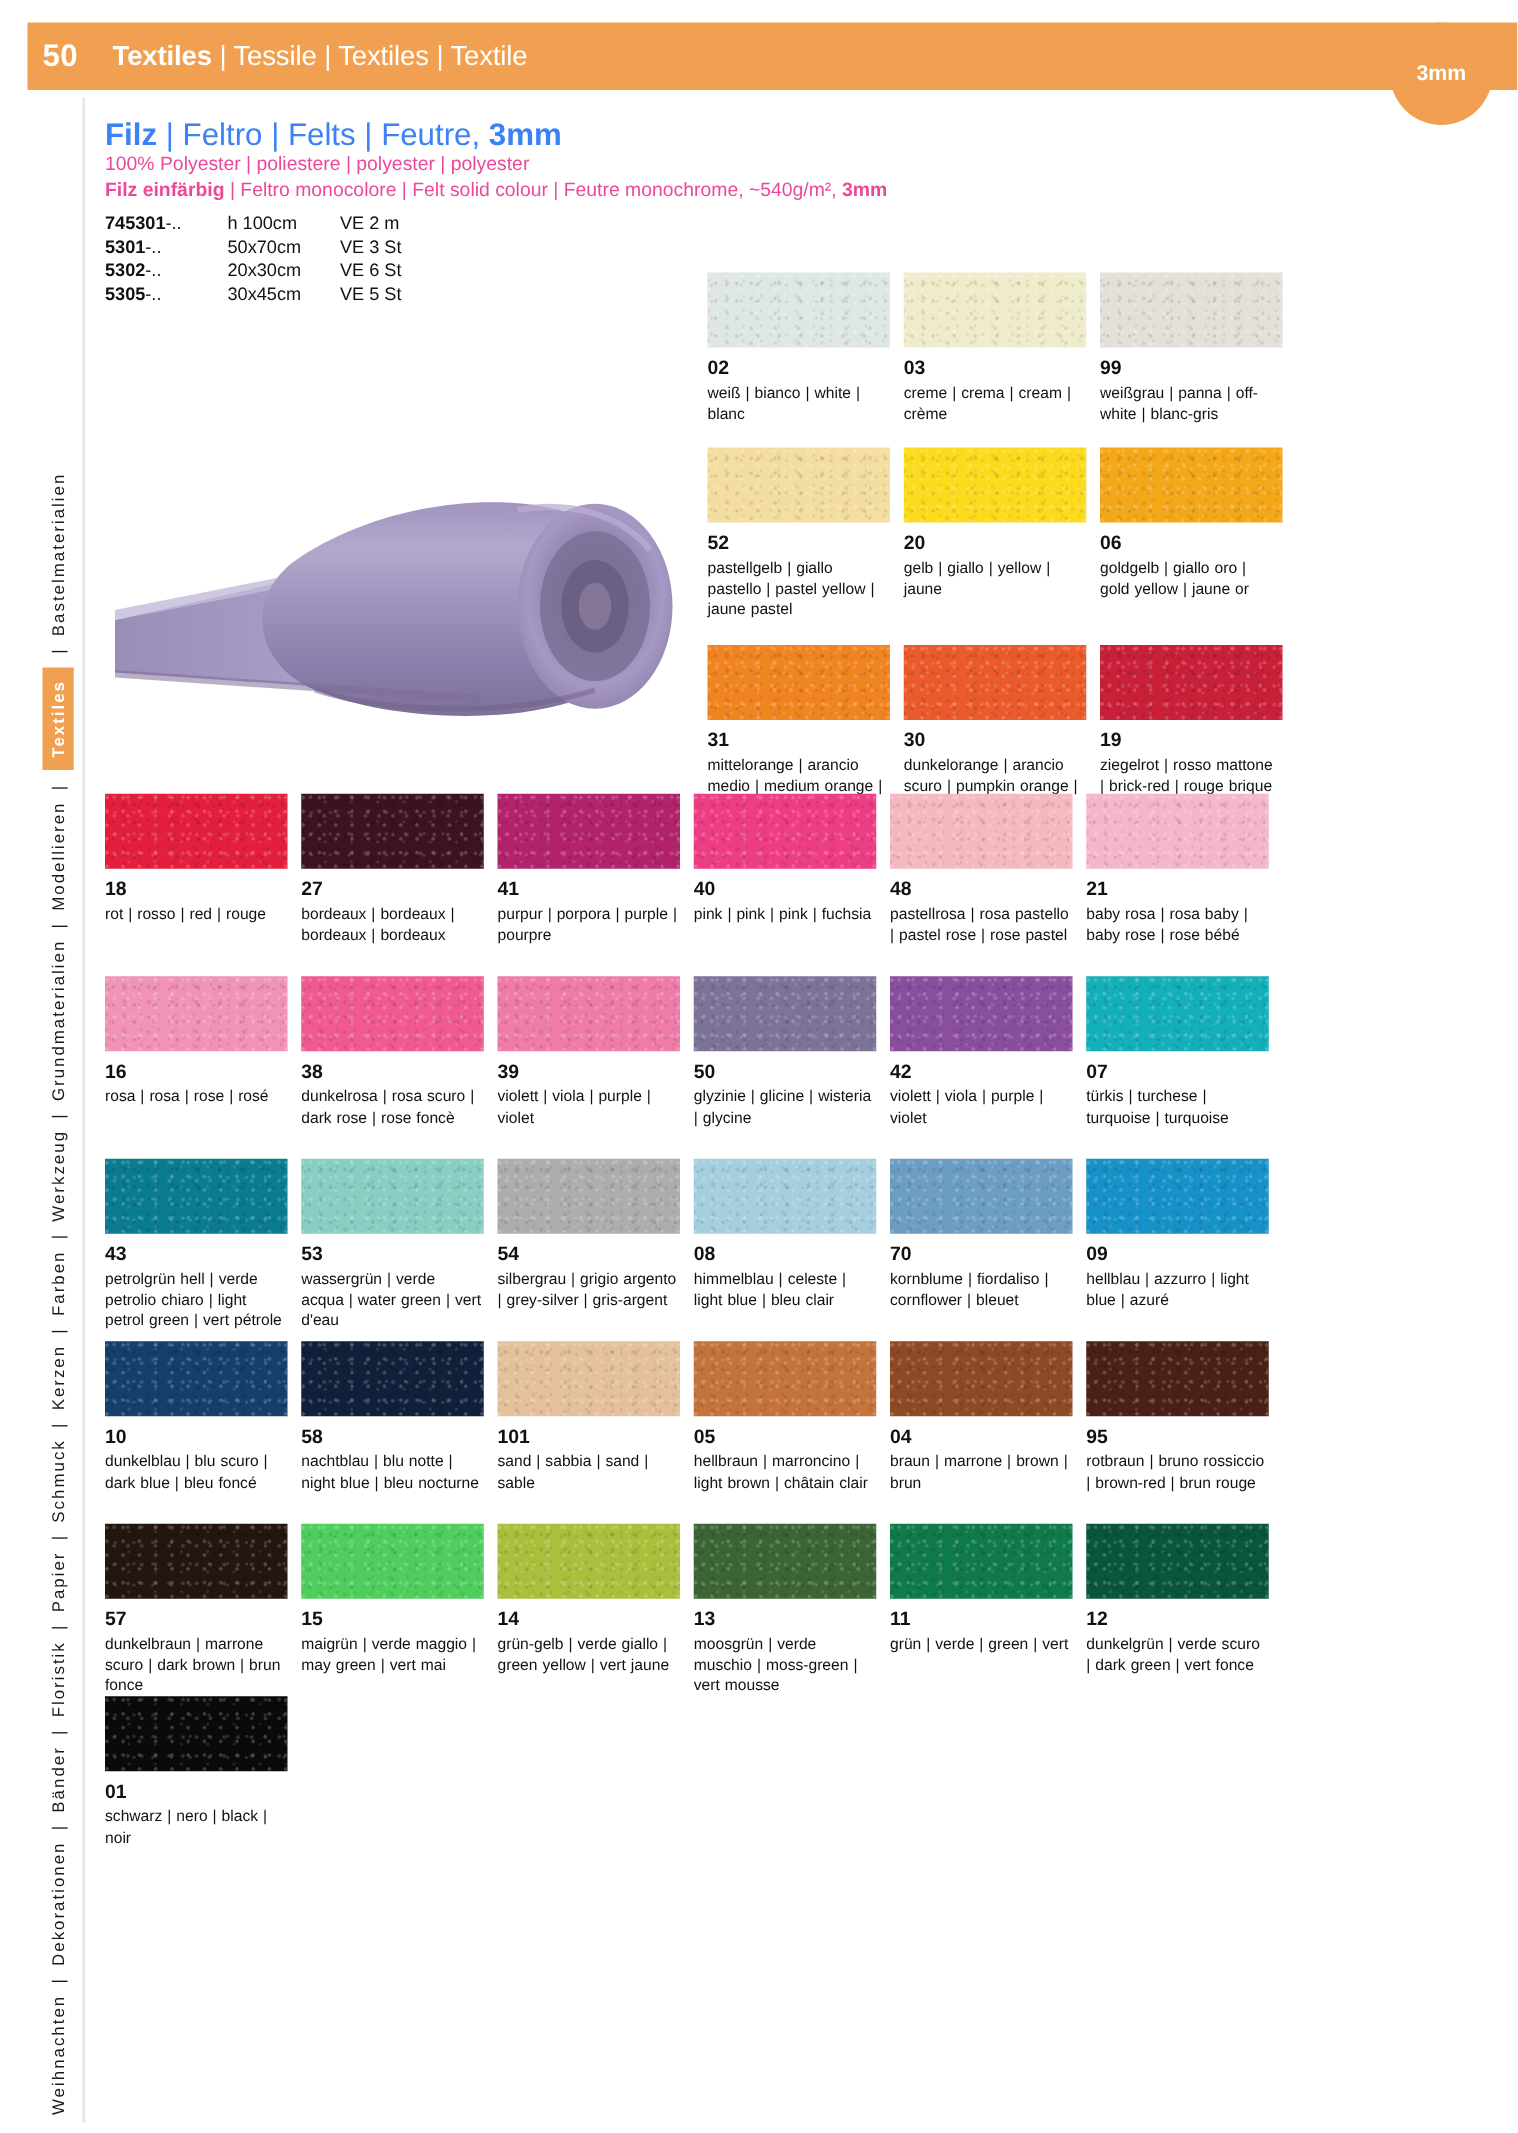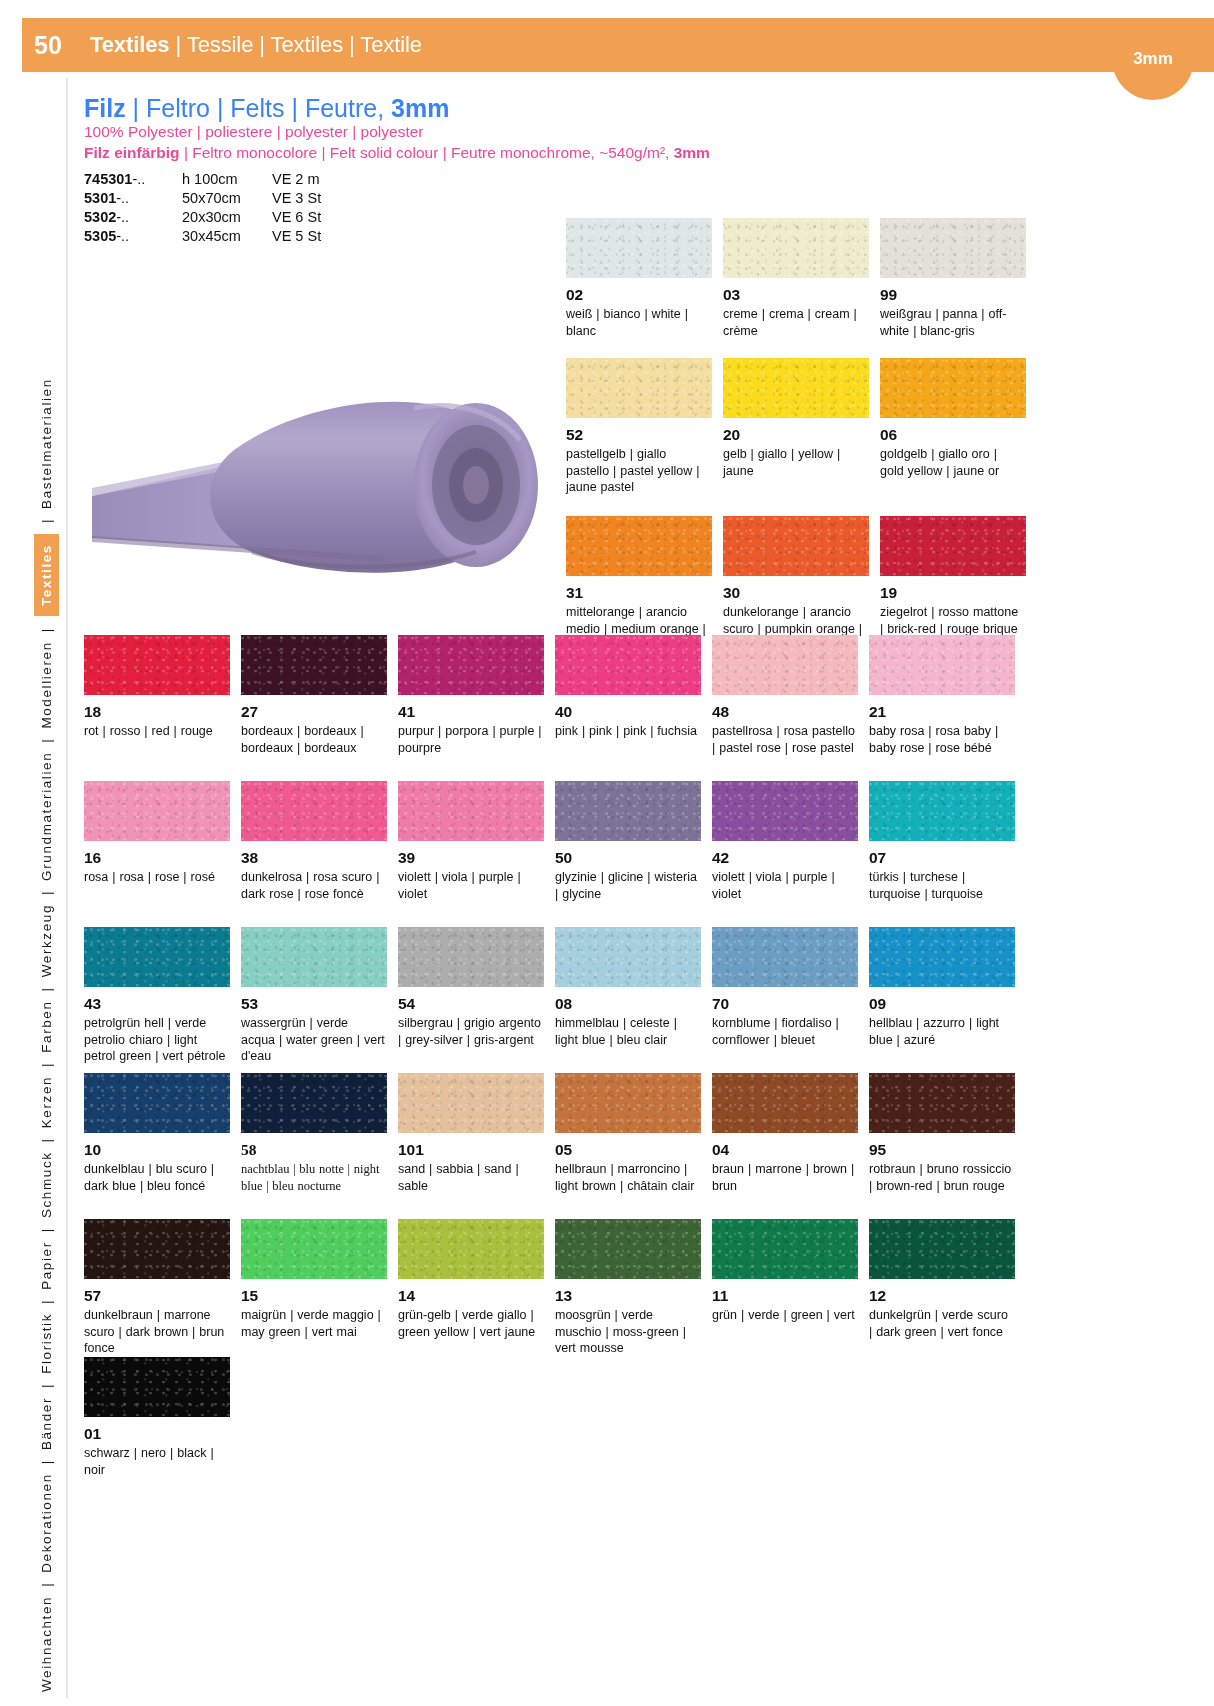--- a/index.html
+++ b/index.html
@@ -492,21 +492,21 @@
         <div class="code">09</div>
         <div class="names">hellblau | azzurro | light blue | azuré</div>
       </div>
       <div class="cell" style="height: 146px;">
         <div class="sw" style="background: rgb(22, 63, 107);">
           <div class="tex"></div>
         </div>
         <div class="code">10</div>
         <div class="names">dunkelblau | blu scuro | dark blue | bleu foncé</div>
       </div>
-      <div class="cell" style="height: 146px; font-family: Liberation Serif, serif;">
+      <div class="cell" style="height: 146px;">
         <div class="sw" style="background: rgb(17, 32, 58);">
           <div class="tex"></div>
         </div>
         <div class="code">58</div>
         <div class="names">nachtblau | blu notte | night blue | bleu nocturne</div>
       </div>
       <div class="cell" style="height: 146px;">
         <div class="sw" style="background: rgb(228, 193, 156);">
           <div class="tex"></div>
         </div>

